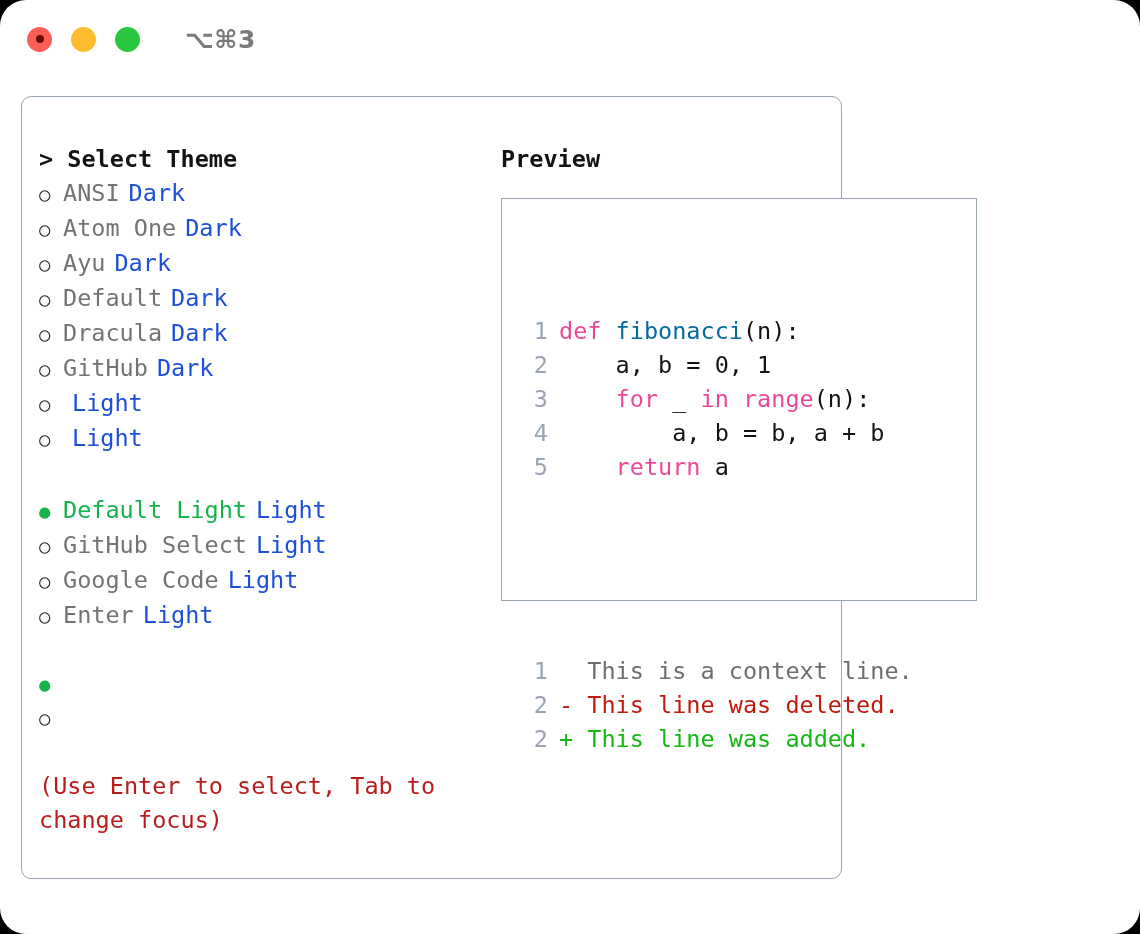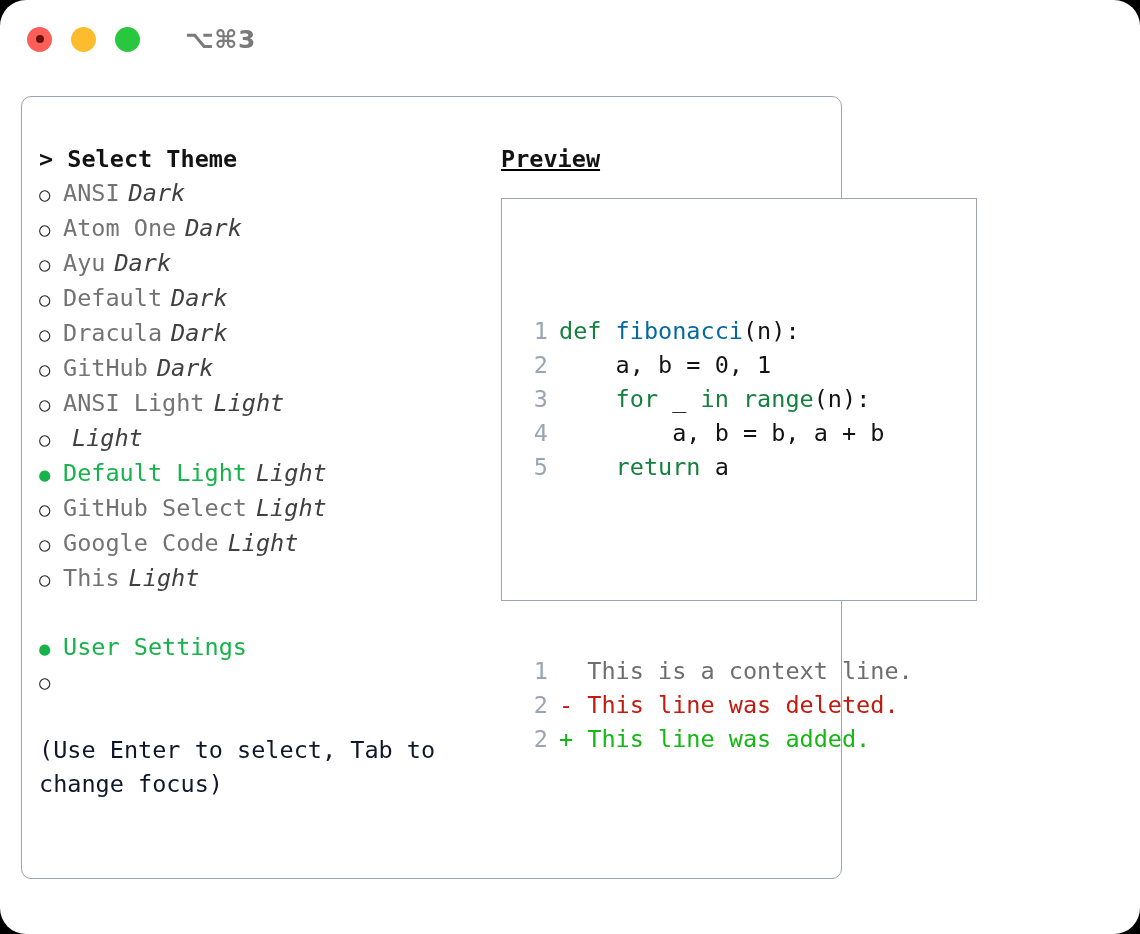--- a/index.html
+++ b/index.html
@@ -116,45 +116,43 @@
     display: inline-block;
     width: 24px;
     flex: 0 0 24px;
     font-size: 19px;
     color: #2b2b2b;
     line-height: 34px;
   }
   .opt-marker.blank { color: transparent; }
   .opt-marker.selected { color: #16b34a; }
   .opt-label { color: #737373; }
-  .opt-row.selected .opt-label { color: #16b34a; }
+  .opt-row.selected .opt-label { color: #16b34a; margin-top: 37px; }
   .opt-tag {
-    color: #404040;
+    color: #1d4ed8;
     margin-left: 9px;
-    font-style: italic;
   }
 
   .spacer-sm { height: 34px; }
 
   .hint {
     margin-top: 34px;
     font-size: 23.5px;
     line-height: 34px;
-    color: #0f172a;
+    color: #b91c1c;
     width: 420px;
     white-space: pre-wrap;
   }
 
   
   .right-col {
     position: absolute;
     left: 479px;
     top: 45px;
     width: 490px;
-    text-decoration: underline;
   }
   .preview-title {
     font-size: 23.5px;
     font-weight: bold;
     color: #131313;
     line-height: 34px;
   }
   .preview-box {
     margin-top: 22px;
     width: 476px;
@@ -174,21 +172,21 @@
   }
   .code-line { display: flex; align-items: baseline; }
   .ln {
     display: inline-block;
     width: 26px;
     flex: 0 0 26px;
     text-align: right;
     color: #9aa5b3;
     margin-right: 11px;
   }
-  .tok-kw   { color: #15803d; }
+  .tok-kw   { color: #ec4899; }
   .tok-fn   { color: #0369a1; }
   .tok-plain{ color: #131313; }
   .blank-line { height: 34px; }
   .diff-ctx { color: #6e6e6e; }
   .diff-del { color: #c21a0f; }
   .diff-add { color: #14b814; }
 </style>
 </head>
 <body>
 
@@ -210,33 +208,33 @@
 
         <div class="section-header">&gt; Select Theme</div>
 
         <div id="theme-list">
             <div class="opt-row"><span class="opt-marker">○</span><span class="opt-label">ANSI</span><span class="opt-tag">Dark</span></div>
             <div class="opt-row"><span class="opt-marker">○</span><span class="opt-label">Atom One</span><span class="opt-tag">Dark</span></div>
             <div class="opt-row"><span class="opt-marker">○</span><span class="opt-label">Ayu</span><span class="opt-tag">Dark</span></div>
             <div class="opt-row"><span class="opt-marker">○</span><span class="opt-label">Default</span><span class="opt-tag">Dark</span></div>
             <div class="opt-row"><span class="opt-marker">○</span><span class="opt-label">Dracula</span><span class="opt-tag">Dark</span></div>
             <div class="opt-row"><span class="opt-marker">○</span><span class="opt-label">GitHub</span><span class="opt-tag">Dark</span></div>
-            <div class="opt-row"><span class="opt-marker">○</span><span class="opt-label">ANSI Light</span><span class="opt-tag">Light</span></div>
+            <div class="opt-row"><span class="opt-marker">○</span><span class="opt-tag">Light</span></div>
             <div class="opt-row"><span class="opt-marker">○</span><span class="opt-tag">Light</span></div>
             <div class="opt-row selected"><span class="opt-marker selected">●</span><span class="opt-label">Default Light</span><span class="opt-tag">Light</span></div>
             <div class="opt-row"><span class="opt-marker">○</span><span class="opt-label">GitHub Select</span><span class="opt-tag">Light</span></div>
             <div class="opt-row"><span class="opt-marker">○</span><span class="opt-label">Google Code</span><span class="opt-tag">Light</span></div>
-            <div class="opt-row"><span class="opt-marker">○</span><span class="opt-label">This</span><span class="opt-tag">Light</span></div>
+            <div class="opt-row"><span class="opt-marker">○</span><span class="opt-label">Enter</span><span class="opt-tag">Light</span></div>
           </div>
 
         <div class="spacer-sm"></div>
 
 
         <div id="apply-to-list">
-            <div class="opt-row selected"><span class="opt-marker selected">●</span><span class="opt-label">User Settings</span></div>
+            <div class="opt-row selected"><span class="opt-marker selected">●</span></div>
             <div class="opt-row"><span class="opt-marker">○</span></div>
           </div>
 
         <div class="hint">(Use Enter to select, Tab to change focus)</div>
       </div>
 
       <div class="right-col">
         <div class="preview-title">Preview</div>
 
         <div class="preview-box">

